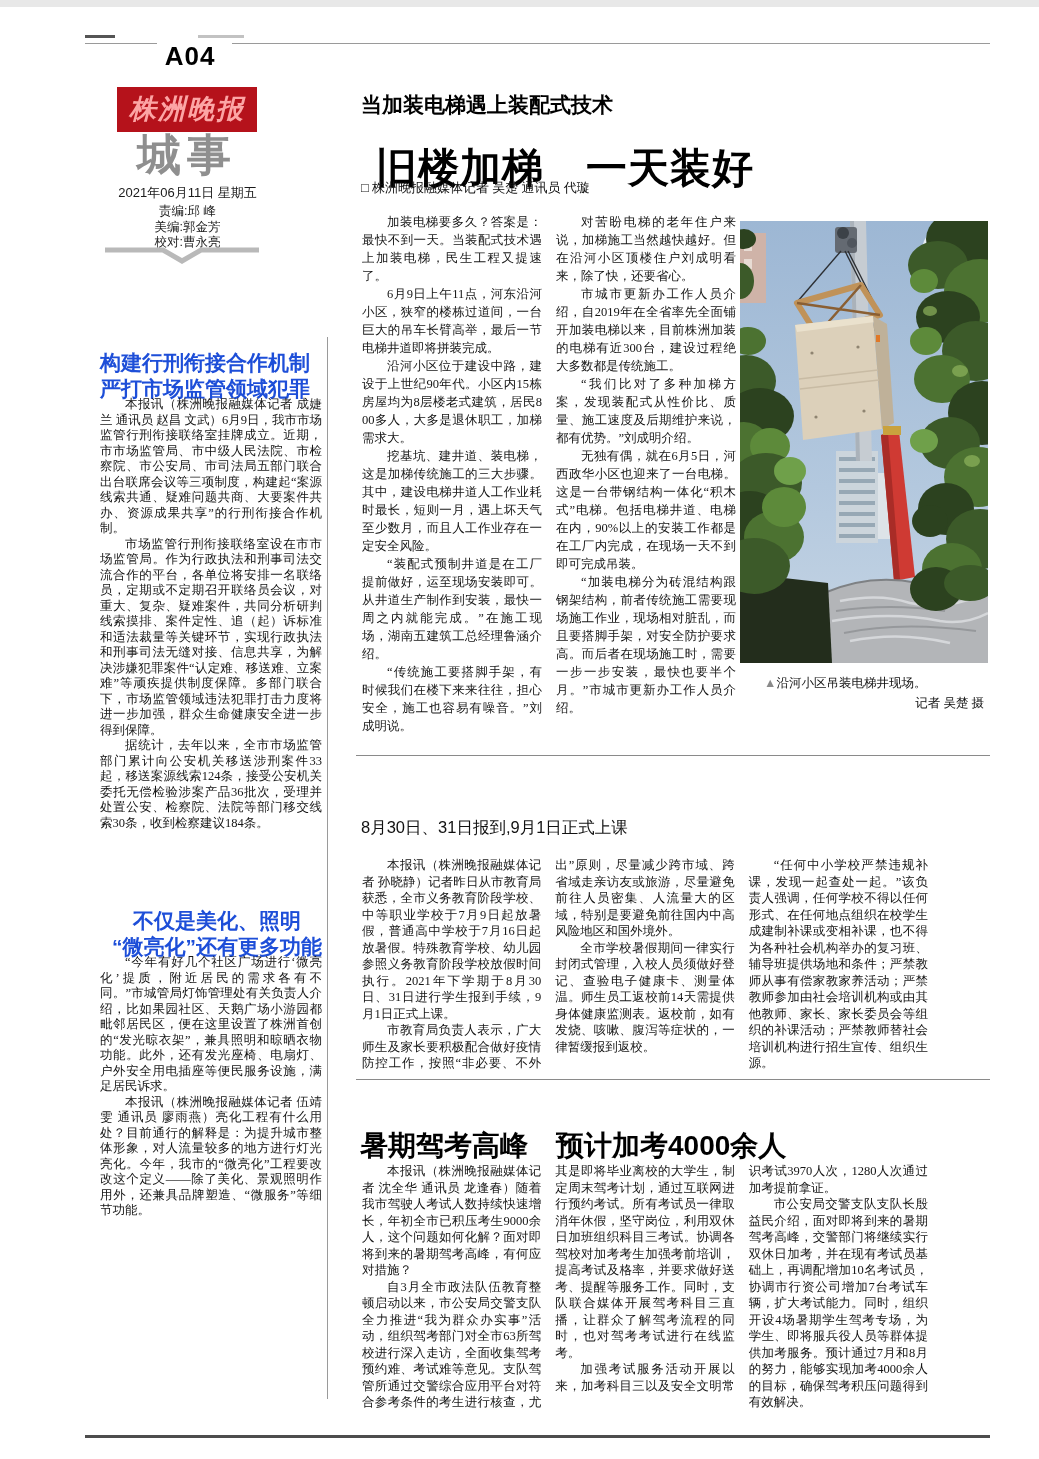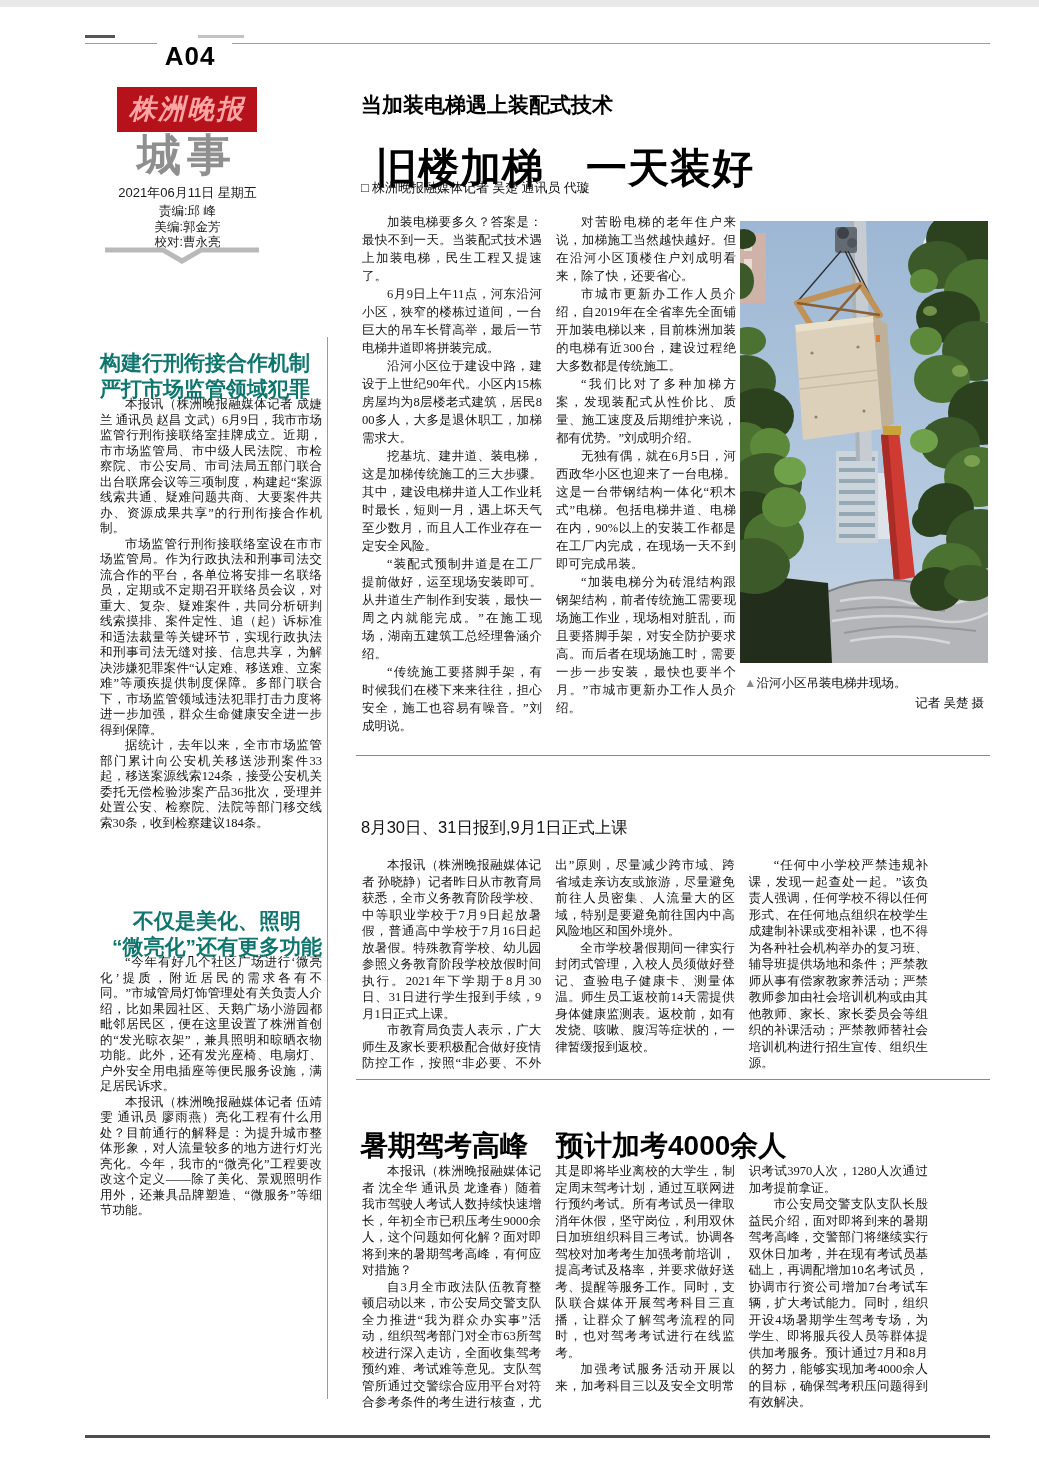--- a/index.html
+++ b/index.html
@@ -21,40 +21,40 @@
     text-align:center;letter-spacing:2px;}
   .section{left:117px;top:124px;width:140px;text-align:center;color:#8f8f8f;
     font:bold 44px/50px "Liberation Serif","DejaVu Serif",serif;letter-spacing:6px;}
   .date{left:90px;top:178px;width:195px;text-align:center;
     font:13px/16px "Liberation Sans","DejaVu Sans",sans-serif;color:#1a1a1a;}
   .credits{left:90px;top:197px;width:195px;}
   .credits p{margin:0;text-align:center;text-indent:0;
     font:12.5px/15.5px "Liberation Sans","DejaVu Sans",sans-serif;color:#1a1a1a;}
   .chevron{left:104px;top:240px;width:156px;height:18px;}
   
-  .lhl{font:bold 21px/26px "Liberation Sans","DejaVu Sans",sans-serif;color:#0f766e;
+  .lhl{font:bold 21px/26px "Liberation Sans","DejaVu Sans",sans-serif;color:#1d4ed8;
     white-space:pre-line;}
   .lhl1{left:100px;top:326px;width:230px;}
   .lhl2{left:100px;top:884px;width:234px;text-align:center;}
   .body p{margin:0;text-indent:2em;text-align:justify;text-justify:inter-character;
     word-break:break-all;color:#141414;}
   .lbody p{font:12.5px/15.5px "Liberation Serif","DejaVu Serif",serif;}
   .lbody1{left:100px;top:390px;width:222px;height:480px;overflow:hidden;}
   .lbody2{left:100px;top:948px;width:222px;height:442px;overflow:hidden;}
   .vdiv{left:327px;top:330px;width:1px;height:1062px;background:#9a9a9a;}
   
   .kicker{left:361px;top:86px;font:bold 21px/24px "Liberation Sans","DejaVu Sans",sans-serif;color:#000;}
   .mainhl{left:376px;top:110px;font:bold 41px/48px "Liberation Sans","DejaVu Sans",sans-serif;
     color:#000;letter-spacing:1px;}
   .byline{left:361px;top:172px;width:370px;font:13px/17px "Liberation Serif","DejaVu Serif",serif;}
   .mainbody{left:362px;top:206px;width:374px;height:534px;overflow:hidden;
     column-count:2;column-gap:14px;column-fill:auto;}
   .mainbody p{font:12.5px/18px "Liberation Serif","DejaVu Serif",serif;}
   .photo{left:740px;top:214px;width:248px;height:442px;overflow:hidden;}
-  .caption{left:744px;top:668px;width:244px;font:12.5px/17px "Liberation Serif","DejaVu Serif",serif;}
+  .caption{left:764px;top:668px;width:244px;font:12.5px/17px "Liberation Serif","DejaVu Serif",serif;}
   .caption .tri{color:#8a8a8a;}
   .photocredit{left:744px;top:688px;width:240px;text-align:right;
     font:12.5px/17px "Liberation Serif","DejaVu Serif",serif;}
   .hdiv{width:634px;height:1px;background:#8a8a8a;left:356px;}
   .hdiv1{top:748px;}
   .hdiv2{top:1072px;}
   .midhl,.bothl{font:bold 28px/32px "Liberation Sans","DejaVu Sans",sans-serif;color:#000;}
   .midhl{left:360px;top:774px;}
   .midsub{left:361px;top:810px;font:16.5px/20px "Liberation Sans","DejaVu Sans",sans-serif;color:#111;}
   .midbody{left:362px;top:850px;width:566px;height:228px;overflow:hidden;

